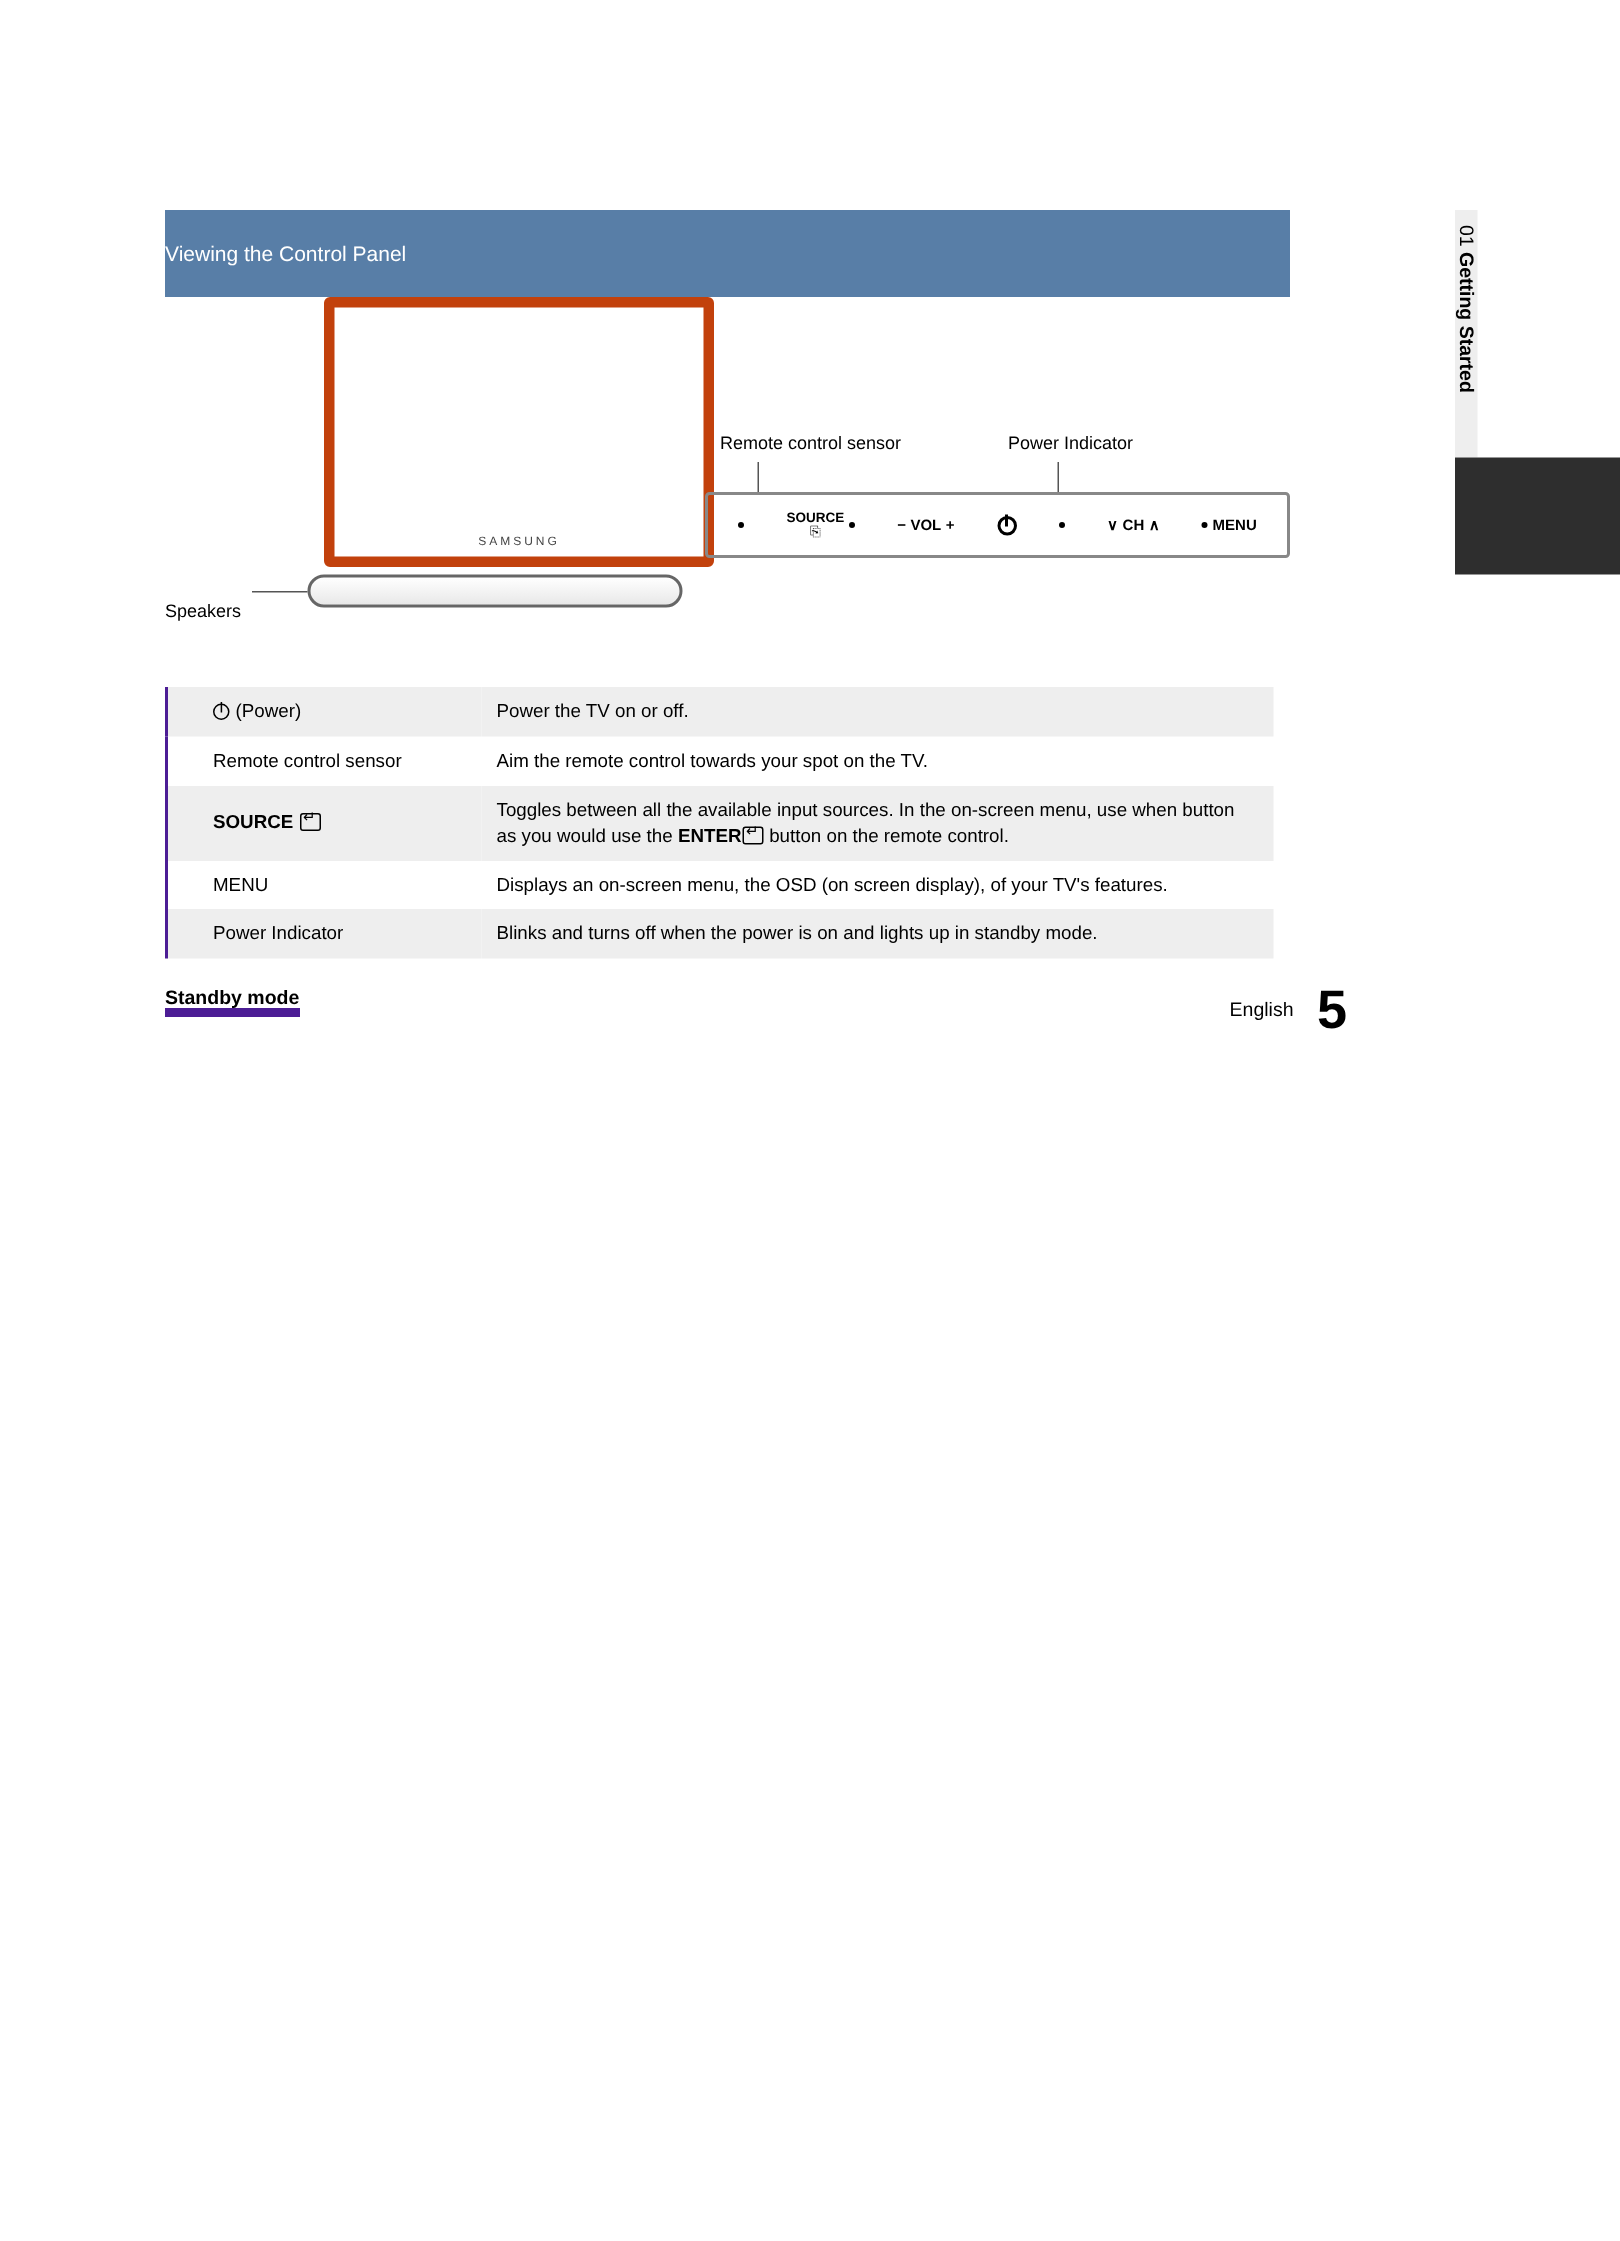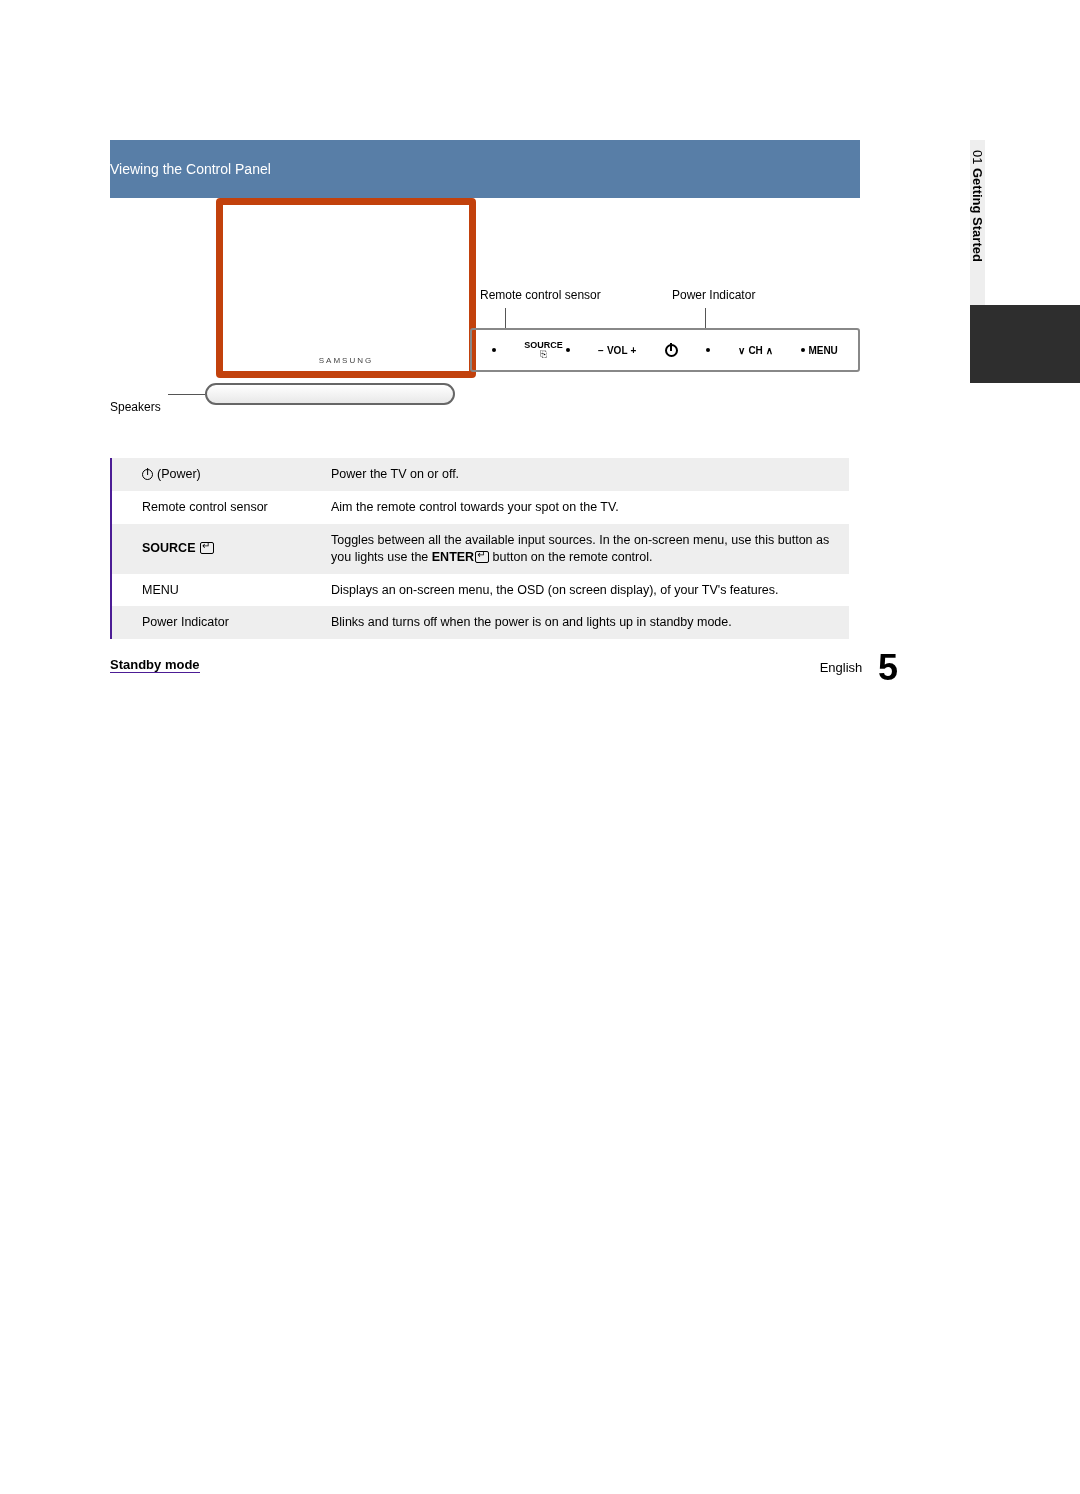--- a/index.html
+++ b/index.html
@@ -161,21 +161,21 @@
     border:1.5px solid #000; border-radius:2px; position:relative;
     vertical-align:-2px; margin-left:1px;
   }
   .enter-icon::after{
     content:"↵"; position:absolute; left:1px; top:-4px; font-size:10px;
   }
   .bold { font-weight: bold; }
 
   .standby-h {
     font-weight: bold;
-    border-bottom: 1px solid #4c1d95;
+    border-bottom: 6px solid #4c1d95;
     display: inline-block;
     margin-bottom: 6px;
   }
   .standby-p {
     font-size: 12.5px;
     line-height: 1.35;
     width: 740px;
   }
 
   .footer {
@@ -249,21 +249,21 @@
       <td><span class="pwr-sm"></span><span>(Power)</span></td>
       <td>Power the TV on or off.</td>
     </tr>
     <tr>
       <td>Remote control sensor</td>
       <td>Aim the remote control towards your spot on the TV.</td>
     </tr>
     <tr>
       <td><span class="bold">SOURCE</span> <span class="enter-icon"></span></td>
       <td>
-        <span>Toggles between all the available input sources. In the on-screen menu, use this button as you lights use the </span><span class="bold">ENTER</span><span class="enter-icon"></span><span> button on the remote control.</span>
+        <span>Toggles between all the available input sources. In the on-screen menu, use when button as you would use the </span><span class="bold">ENTER</span><span class="enter-icon"></span><span> button on the remote control.</span>
       </td>
     </tr>
     <tr>
       <td class="bold">MENU</td>
       <td>Displays an on-screen menu, the OSD (on screen display), of your TV's features.</td>
     </tr>
     <tr>
       <td>Power Indicator</td>
       <td>Blinks and turns off when the power is on and lights up in standby mode.</td>
     </tr>

